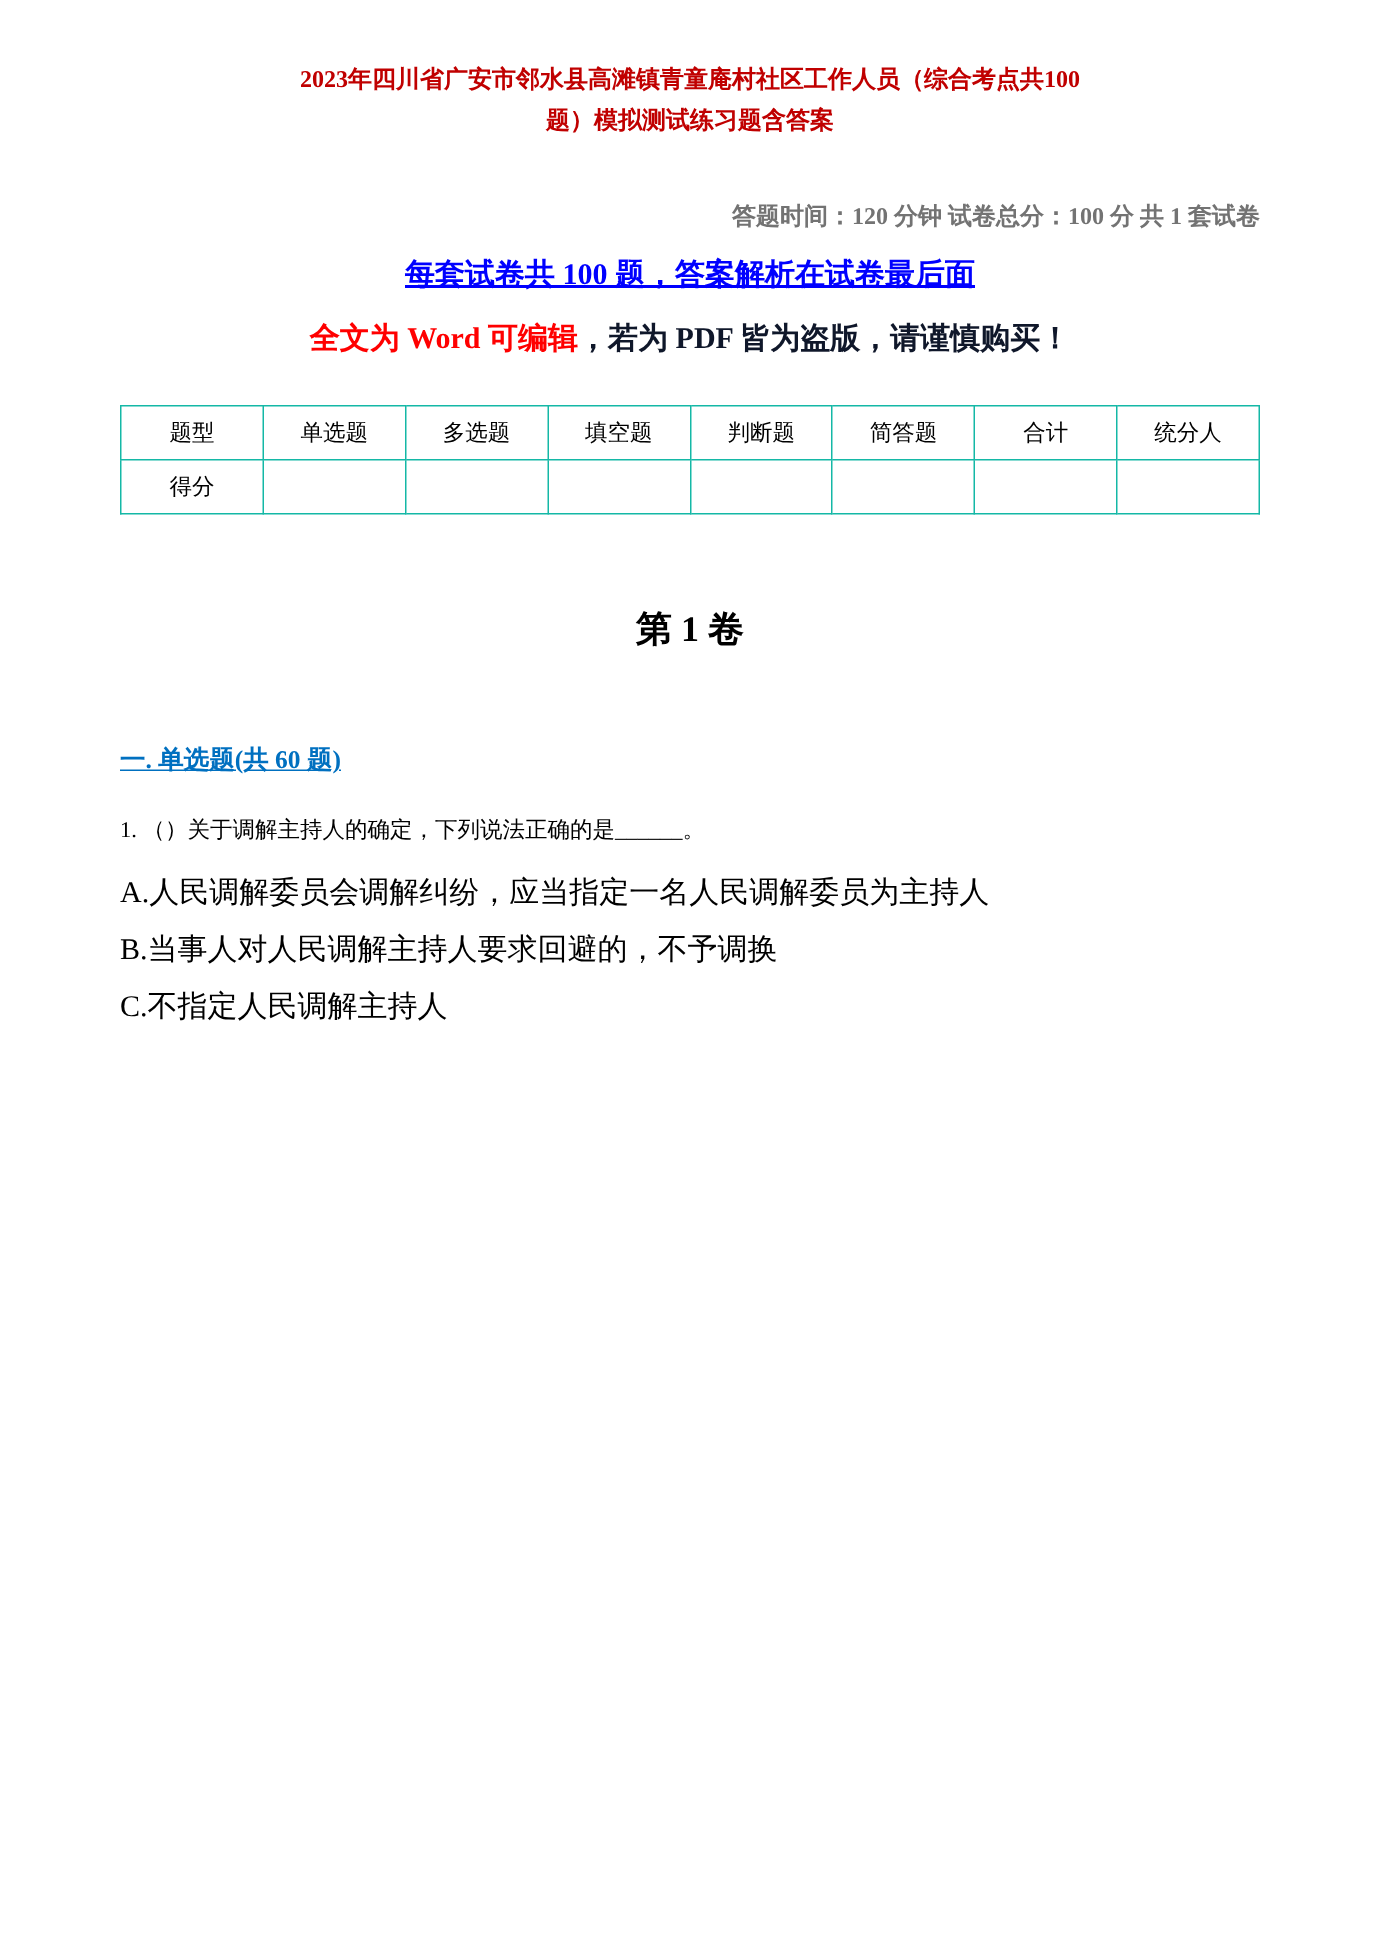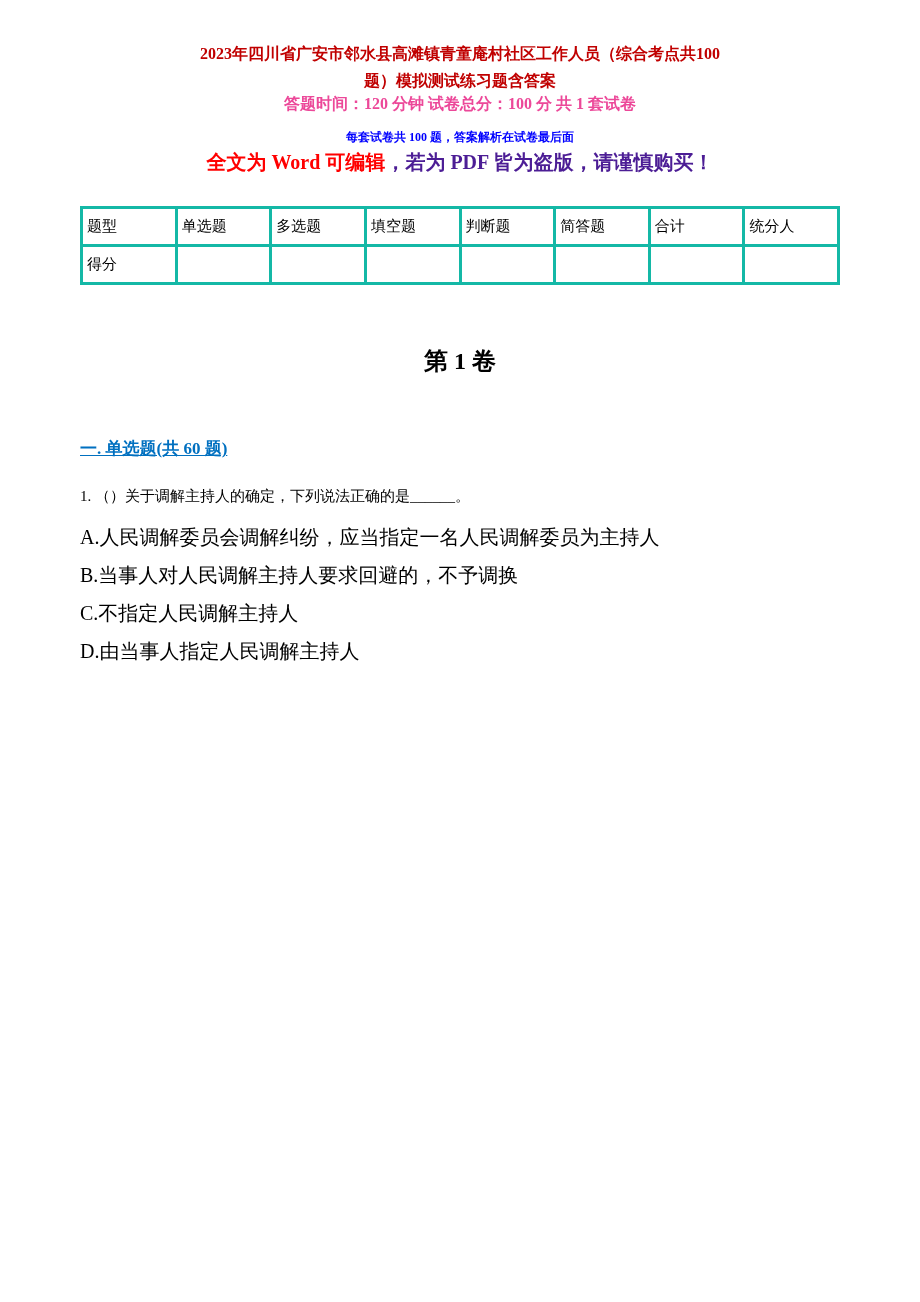--- a/index.html
+++ b/index.html
@@ -20,61 +20,64 @@
 
     .page-title {
       text-align: center;
       color: #c00000;
       font-size: 16px;
       font-weight: bold;
       line-height: 1.7;
     }
 
     .exam-info {
-      text-align: center;
+      text-align: right;
       font-size: 16px;
       font-weight: bold;
       margin-bottom: 14px;
-      color: #ec4899;
+      color: #737373;
+      margin-top: 40px;
     }
 
     .exam-notice {
       text-align: center;
-      font-size: 12px;
+      font-size: 20px;
       font-weight: bold;
       color: #0000ff;
+      text-decoration: underline;
+      margin-bottom: 14px;
     }
 
     .word-notice {
       text-align: center;
       font-size: 20px;
       font-weight: bold;
       margin-bottom: 28px;
       line-height: 1.6;
     }
 
     .word-notice .word-part {
       color: #ff0000;
     }
 
     .word-notice .pdf-part {
-      color: #4c1d95;
+      color: #0f172a;
     }
 
     .score-table {
       width: 100%;
       border-collapse: collapse;
       margin-bottom: 60px;
       font-size: 15px;
     }
 
     .score-table th,
     .score-table td {
-      border: 3px solid #14b8a6;
-      text-align: left;
+      border: 1px solid #14b8a6;
+      text-align: center;
       padding: 8px 4px;
       min-width: 60px;
     }
 
     .score-table th {
       background: #ffffff;
       font-weight: normal;
     }
 
     .section-volume {
@@ -162,18 +165,17 @@
 
 <div class="question-block">
   <div class="question-text">
     <span>1.</span>
     <span>（）关于调解主持人的确定，下列说法正确的是______。</span>
   </div>
   <div class="question-options">
     <p>A.人民调解委员会调解纠纷，应当指定一名人民调解委员为主持人</p>
     <p>B.当事人对人民调解主持人要求回避的，不予调换</p>
     <p>C.不指定人民调解主持人</p>
-    <p>D.由当事人指定人民调解主持人</p>
   </div>
 </div>
 
 <div class="question-block">
 </div>
 
 </body></html>

